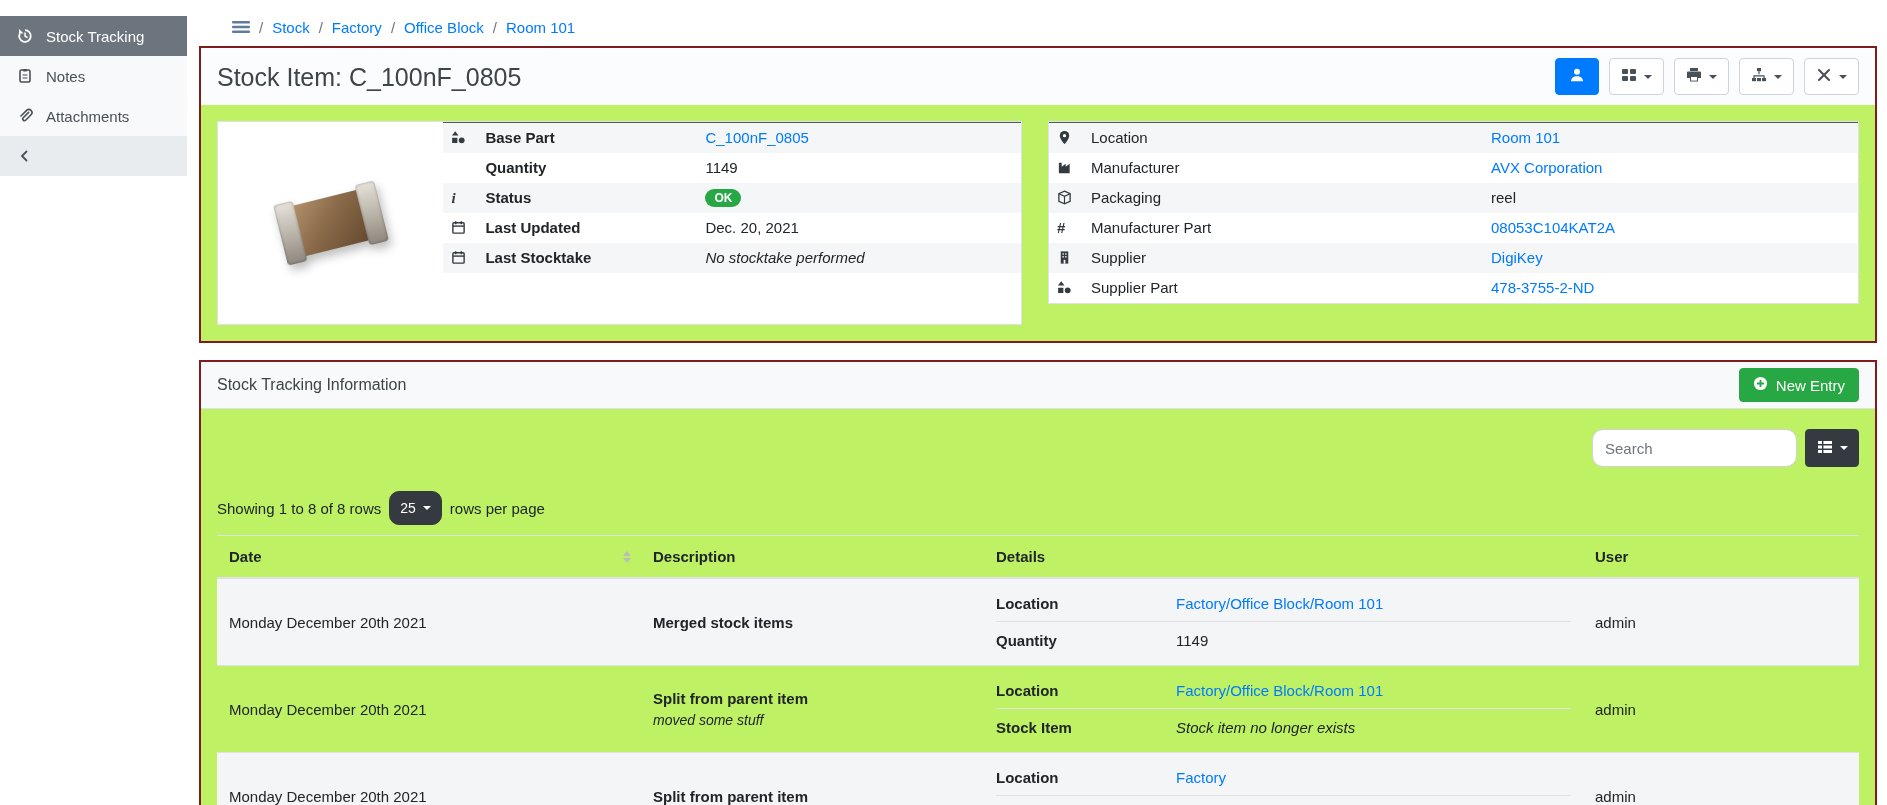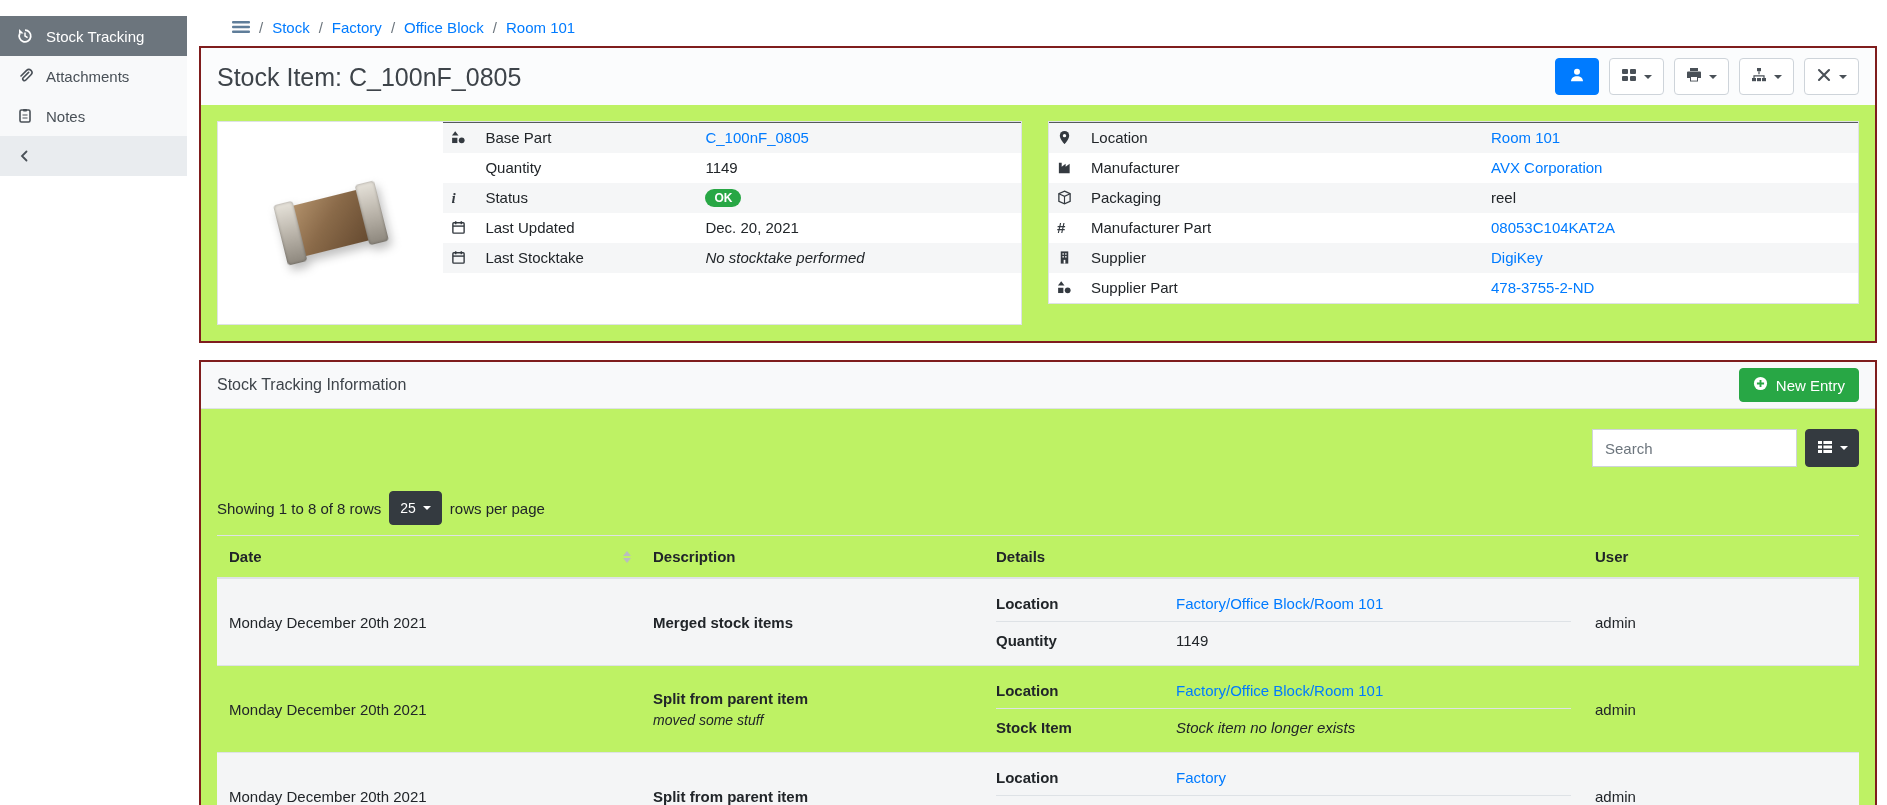--- a/index.html
+++ b/index.html
@@ -71,21 +71,21 @@
     background:linear-gradient(180deg,#e6e2da 0%,#b7b1a7 55%,#8d877d 100%);
     border-radius:4px; box-shadow:inset 0 0 3px rgba(0,0,0,0.35); }
   .cap-end.l { left:0; } .cap-end.r { right:0; }
 
   table.detail-table { border-collapse:collapse; width:100%; align-self:flex-start; border-top:1px solid #55595c; }
   .detail-box.left table.detail-table { width:579px; }
   table.detail-table tr:nth-child(odd) { background:#f5f6f7; }
   table.detail-table td { padding:5px 8px; height:30px; font-size:15px; vertical-align:middle; }
   td.icon-cell { width:34px; padding-left:12px; color:#343a40; }
   td.icon-cell svg { width:15px; height:15px; display:block; }
-  .detail-box.left td.label-cell { width:220px; }
+  .detail-box.left td.label-cell { width:220px;font-weight:bold; }
   .detail-box.right td.label-cell { width:400px; }
   .glyph-icon { font-weight:bold; font-style:italic; font-family:"Liberation Serif", serif; font-size:15px; }
   .hash-icon { font-weight:bold; font-style:normal; font-family:"Liberation Sans", sans-serif; }
   .muted-italic { font-style:italic; }
   .badge-ok {
     display:inline-block; background:#28a745; color:#fff; font-size:12px;
     font-weight:bold; padding:3px 9px; border-radius:10px; line-height:1;
   }
 
   
@@ -98,26 +98,26 @@
   .btn-green {
     background:#28a745; border:1px solid #28a745; color:#fff; border-radius:4px;
     height:34px; padding:0 13px; display:inline-flex; align-items:center; gap:8px;
     font-size:15px; cursor:pointer; font-family:inherit;
   }
   .btn-green svg { width:15px; height:15px; }
 
   .panel-b-body { padding:0 16px 16px; }
   .controls-row { display:flex; justify-content:flex-end; gap:8px; margin-top:20px; }
   .search-input {
-    width:205px; height:38px; border:1px solid #ced4da; border-radius:0;
+    width:205px; height:38px; border:1px solid #ced4da; border-radius:11px;
     padding:0 12px; font-size:15px; color:#495057; font-family:inherit; outline:none;
   }
   .search-input::placeholder { color:#6c757d; }
   .btn-dark { background:#343a40; border-color:#343a40; color:#fff; height:38px; width:54px; }
-  .btn-dark.small { height:34px; width:auto; padding:0 10px; font-size:14px; }
+  .btn-dark.small { height:34px; width:auto; padding:0 10px; font-size:14px;border-radius:10px; }
 
   .pagination-row { display:flex; align-items:center; gap:8px; margin-top:24px; font-size:15px; }
 
   table.tracking-table { width:100%; border-collapse:collapse; margin-top:10px; }
   table.tracking-table thead th {
     text-align:left; padding:12px; font-size:15px; font-weight:bold;
     border-top:1px solid #dee2e6; border-bottom:2px solid #dee2e6; position:relative;
   }
   th.col-date { width:424px; } th.col-desc { width:343px; } th.col-details { width:599px; }
   .sort-icon { position:absolute; right:10px; top:50%; transform:translateY(-50%); display:flex; flex-direction:column; gap:2px; }
@@ -145,35 +145,35 @@
         <svg viewBox="0 0 16 16">
             <path d="M8 2.2a5.8 5.8 0 1 1-5.2 3.2" fill="none" stroke="currentColor" stroke-width="1.8"></path>
             <path d="M2 1v4.6h4.6z" fill="currentColor"></path>
             <path d="M8 4.6V8l2.6 1.6" stroke="currentColor" fill="none" stroke-width="1.5"></path>
           </svg>
       </span>
       <span>Stock Tracking</span>
     </div>
     <div class="side-item">
       <span class="sicon">
-        <svg viewBox="0 0 16 16" fill="none" stroke="currentColor" stroke-width="1.6" stroke-linecap="round">
-            <path d="M11.6 4.4l-5.4 5.4a1.7 1.7 0 0 0 2.4 2.4l5.4-5.4a3.1 3.1 0 0 0-4.4-4.4L4 8"></path>
-          </svg>
-      </span>
-      <span>Attachments</span>
-    </div>
-    <div class="side-item">
-      <span class="sicon">
         <svg viewBox="0 0 16 16">
             <rect x="3" y="2" width="10" height="12" rx="1.4" fill="none" stroke="currentColor" stroke-width="1.6"></rect>
             <rect x="6" y="1" width="4" height="2.6" rx="0.8" fill="currentColor"></rect>
             <path d="M5.5 7h5M5.5 10h5" stroke="currentColor" stroke-width="1.2"></path>
           </svg>
       </span>
       <span>Notes</span>
+    </div>
+    <div class="side-item">
+      <span class="sicon">
+        <svg viewBox="0 0 16 16" fill="none" stroke="currentColor" stroke-width="1.6" stroke-linecap="round">
+            <path d="M11.6 4.4l-5.4 5.4a1.7 1.7 0 0 0 2.4 2.4l5.4-5.4a3.1 3.1 0 0 0-4.4-4.4L4 8"></path>
+          </svg>
+      </span>
+      <span>Attachments</span>
     </div>
     <div class="side-item collapse-item">
       <span class="sicon">
         <svg viewBox="0 0 16 16" fill="none" stroke="currentColor" stroke-width="1.8" stroke-linecap="round">
             <path d="M9.5 3.5 5 8l4.5 4.5"></path>
           </svg>
       </span>
     </div>
   </aside>
 

